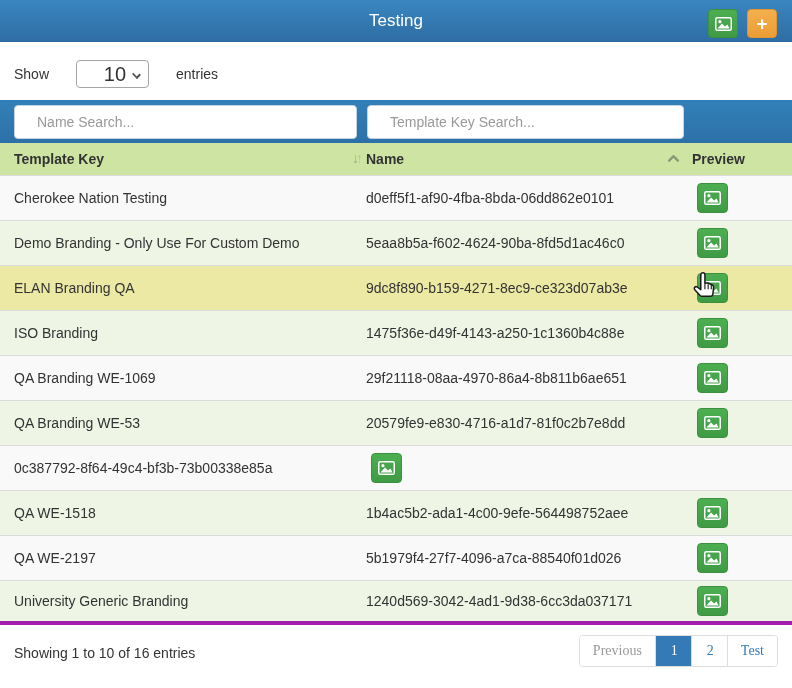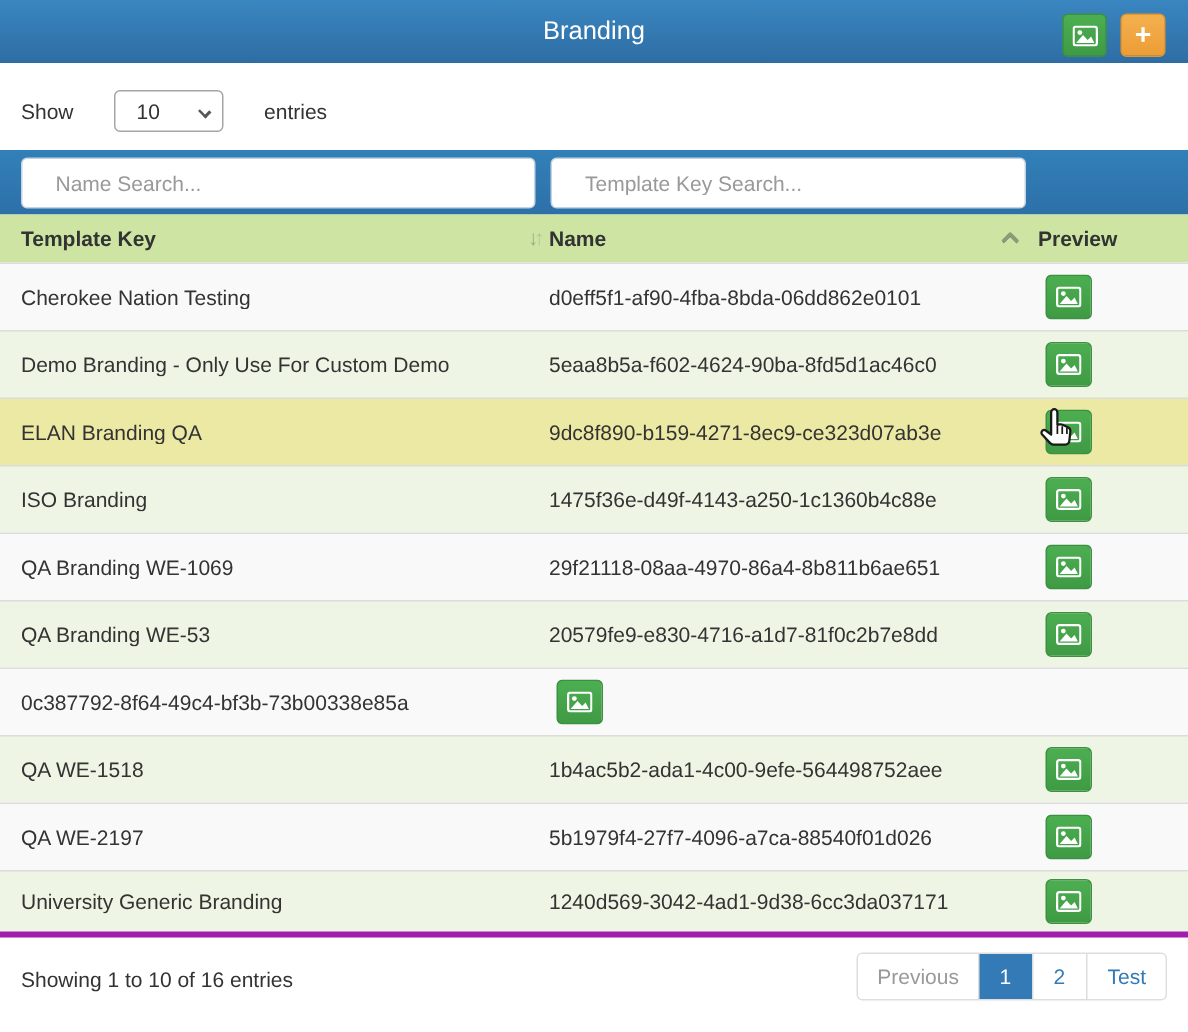--- a/index.html
+++ b/index.html
@@ -14,23 +14,23 @@
   .topbar-actions { position:absolute; right:15px; top:9px; display:flex; gap:9px; }
   .btn-sq { width:30px; height:29px; border-radius:4px; border:1px solid transparent;
             display:flex; align-items:center; justify-content:center; cursor:pointer; padding:0; }
   .btn-green { background:linear-gradient(to bottom,#4cae51,#3f9a44); border-color:#3c9140; }
   .btn-orange { background:linear-gradient(to bottom,#f4b04f,#ec9d35); border-color:#e3942a;
                 color:#fff; font-size:19px; font-weight:bold; line-height:1; }
 
   
   .length-row { height:58px; display:flex; align-items:center; padding:6px 14px 0 14px; gap:27px; }
   .length-select { width:73px; height:28px; border:1px solid #a5a5a5; border-radius:4px;
-                   background:#fff; font-size:14px; color:#333; padding:0 22px 0 14px;
+                   background:#fff; font-size:20px; color:#333; padding:0 22px 0 14px;
                    appearance:none; -webkit-appearance:none; -moz-appearance:none;
-                   font-family:"Liberation Sans",sans-serif; }
+                   font-family:"Liberation Sans",sans-serif;text-align:right; }
   .select-wrap { position:relative; display:inline-block; }
   .select-caret { position:absolute; right:9px; top:11px; width:7px; height:7px; pointer-events:none;
                   border-right:2px solid #555; border-bottom:2px solid #555; transform:rotate(45deg) scale(1,.8); }
 
   
   .filter-row { height:43px; background:linear-gradient(to bottom,#3280b9,#2d70a8);
                 display:flex; align-items:center; padding:0 14px; gap:10px; }
   .filter-input { height:34px; border:1px solid #c3d3e2; border-radius:4px; background:#fff;
                   padding:0 22px; font-size:14px; color:#333; font-family:"Liberation Sans",sans-serif; }
   .filter-input::placeholder { color:#999; opacity:1; }
@@ -61,32 +61,32 @@
                  border:1px solid #3c9140; display:flex; align-items:center; justify-content:center;
                  cursor:pointer; padding:0; }
   .hand-cursor { position:absolute; left:690px; top:6px; width:28px; height:30px; z-index:5; pointer-events:none; }
 
   
   .footer { position:relative; height:63px; padding:0 14px; }
   .footer-info { position:absolute; left:14px; top:20px; color:#333; }
   .pagination { position:absolute; right:14px; top:10px; display:flex;
                 border-radius:4px; overflow:hidden; border:1px solid #ddd; background:#fff; }
   .page-item { padding:7px 13px; border-left:1px solid #ddd; color:#337ab7;
-               background:#fff; text-decoration:none; cursor:pointer; min-width:36px; text-align:left; }
+               background:#fff; text-decoration:none; cursor:pointer; min-width:36px; text-align:right;font-family:Liberation Serif, serif; }
   .page-item:first-child { border-left:none; }
   .page-prev { color:#999; }
   .page-item.active { background:#337ab7; color:#fff; cursor:default; }
 </style>
 </head>
 <body>
 
 <div>
 
   <div class="topbar">
-    <div class="topbar-title">Branding</div>
+    <div class="topbar-title">Testing</div>
     <div class="topbar-actions">
       <button class="btn-sq btn-green">
   <svg width="17" height="14" viewBox="0 0 17 14">
     <rect x="0.75" y="0.75" width="15.5" height="12.5" rx="1.6" fill="none" stroke="#fff" stroke-width="1.5"></rect>
     <circle cx="4.9" cy="4.7" r="1.6" fill="#fff"></circle>
     <path d="M2.4 11.6 L7 6.4 L10.1 9.6 L12.4 7.4 L14.6 11.6 Z" fill="#fff"></path>
   </svg>
 </button>
       <button class="btn-sq btn-orange">+</button>
     </div>

